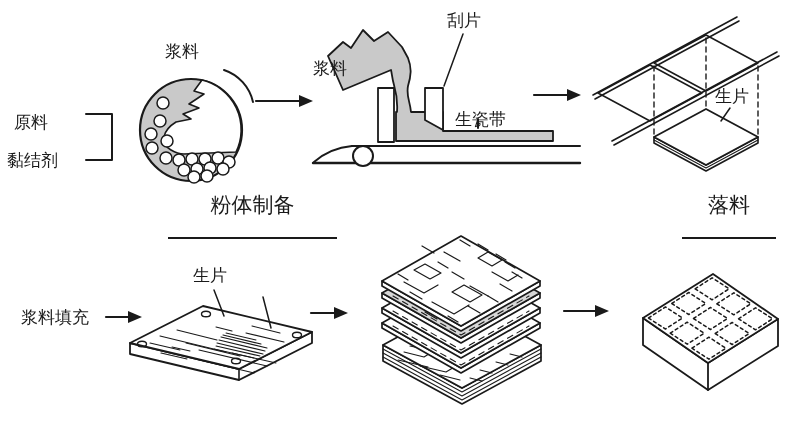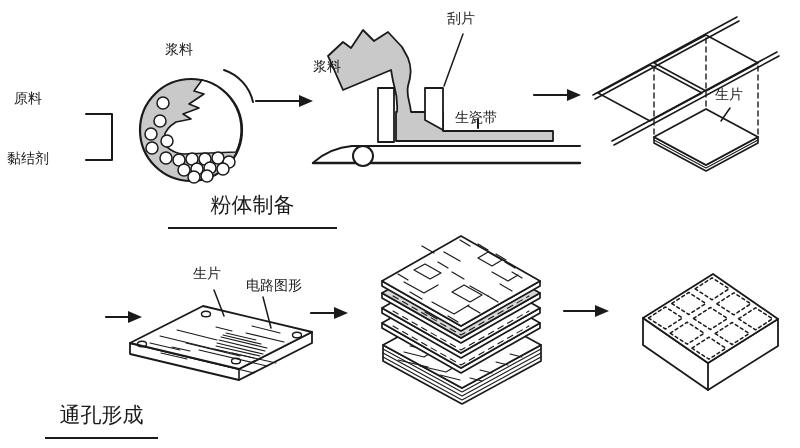--- a/index.html
+++ b/index.html
@@ -1,21 +1,21 @@
 <!DOCTYPE html>
 <html><head>
 <meta charset="utf-8">
 <style>
   html,body{margin:0;padding:0;background:#fff;}
   #stage{position:relative;width:800px;height:448px;background:#fff;overflow:hidden;
          font-family:"Liberation Serif","DejaVu Serif",serif;color:#1a1a1a;}
   #art{position:absolute;left:0;top:0;}
-  .lbl{position:absolute;font-size:14px;line-height:1.15;white-space:nowrap;color:#1a1a1a;}
+  .lbl{position:absolute;font-size:17px;line-height:1.15;white-space:nowrap;color:#1a1a1a;}
   .step{position:absolute;font-size:21px;line-height:1.1;text-align:center;
-        border-bottom:2.5px solid #1a1a1a;padding-bottom:10px;color:#1a1a1a;}
+        border-bottom:2.5px solid #1a1a1a;padding-bottom:20px;color:#1a1a1a;}
 </style>
 </head>
 <body>
 
 <div id="stage">
 
 <svg id="art" width="800" height="448" viewBox="0 0 800 448" fill="none" stroke="#1a1a1a" stroke-width="1.8" stroke-linecap="round" stroke-linejoin="round">
 
   <path d="M86 114 L112 114 L112 160 L86 160" stroke-width="2"></path>
 
@@ -211,26 +211,26 @@
       <path d="M670.2 333.2 L687.2 322.2 L704.2 333.2 L687.2 344.2 Z"></path>
       <path d="M693.5 318.5 L710.5 307.5 L727.5 318.5 L710.5 329.5 Z"></path>
       <path d="M716.8 303.8 L733.8 292.8 L750.8 303.8 L733.8 314.8 Z"></path>
       <path d="M691.9 348.2 L708.9 337.2 L725.9 348.2 L708.9 359.2 Z"></path>
       <path d="M715.2 333.5 L732.2 322.5 L749.2 333.5 L732.2 344.5 Z"></path>
       <path d="M738.5 318.8 L755.5 307.8 L772.5 318.8 L755.5 329.8 Z"></path>
     </g>
   </g>
 </svg>
 
-<div class="lbl" style="left:14px;top:91px">原料</div>
+<div class="lbl" style="left:14px;top:113px">原料</div>
 <div class="lbl" style="left:7px;top:151px">黏结剂</div>
 <div class="lbl" style="left:165px;top:42px">浆料</div>
 <div class="lbl" style="left:313px;top:59px">浆料</div>
 <div class="lbl" style="left:447px;top:11px">刮片</div>
 <div class="lbl" style="left:455px;top:110px">生瓷带</div>
 <div class="lbl" style="left:715px;top:87px">生片</div>
+<div class="lbl" style="left:21px;top:308px">浆料填充</div>
 <div class="lbl" style="left:193px;top:266px">生片</div>
-<div class="lbl" style="left:246px;top:278px">电路图形</div>
 
 <div class="step" style="left:168px;top:194px;width:169px">粉体制备</div>
-<div class="step" style="left:45px;top:404px;width:113px">通孔形成</div>
+<div class="step" style="left:682px;top:194px;width:94px">落料</div>
 
 </div>
 
 </body></html>

